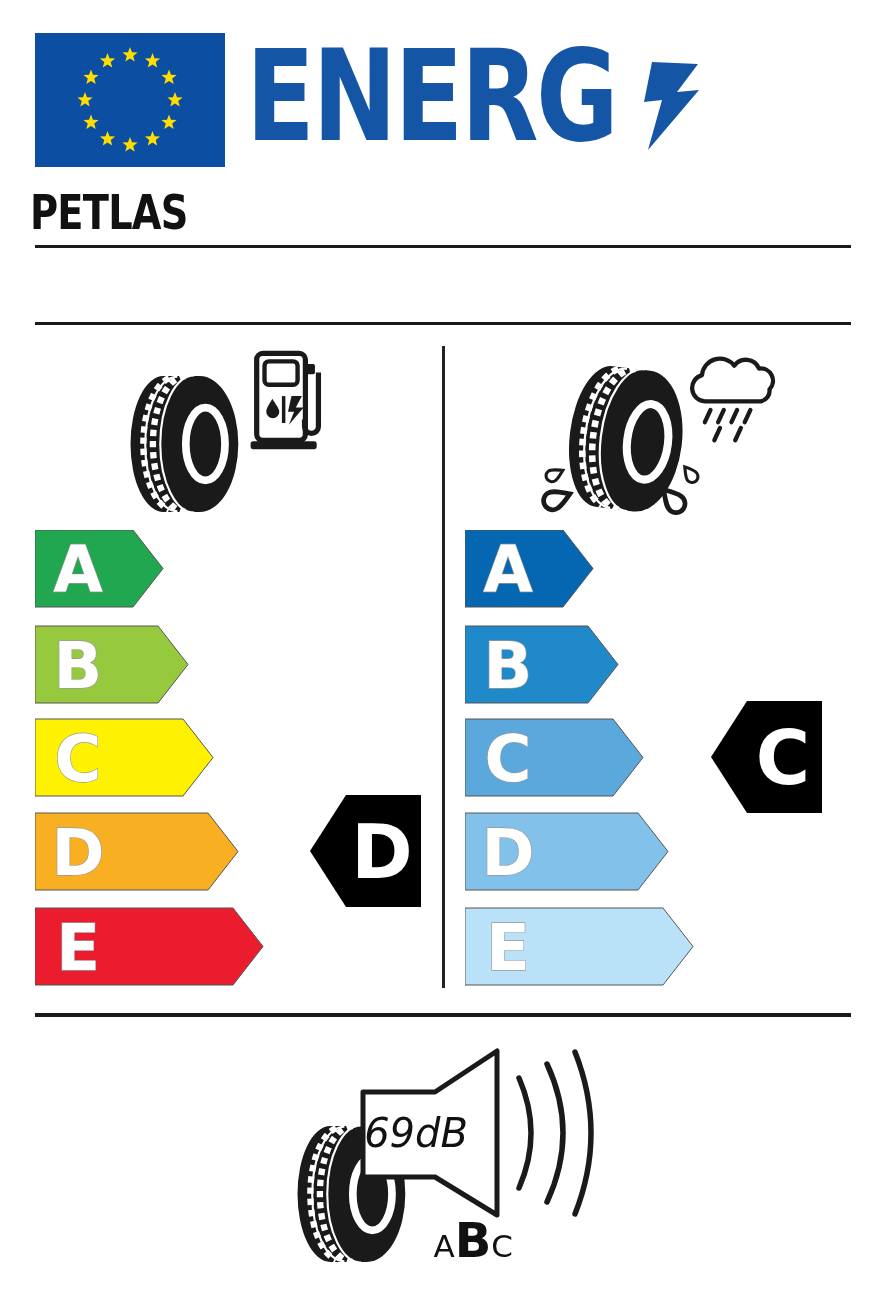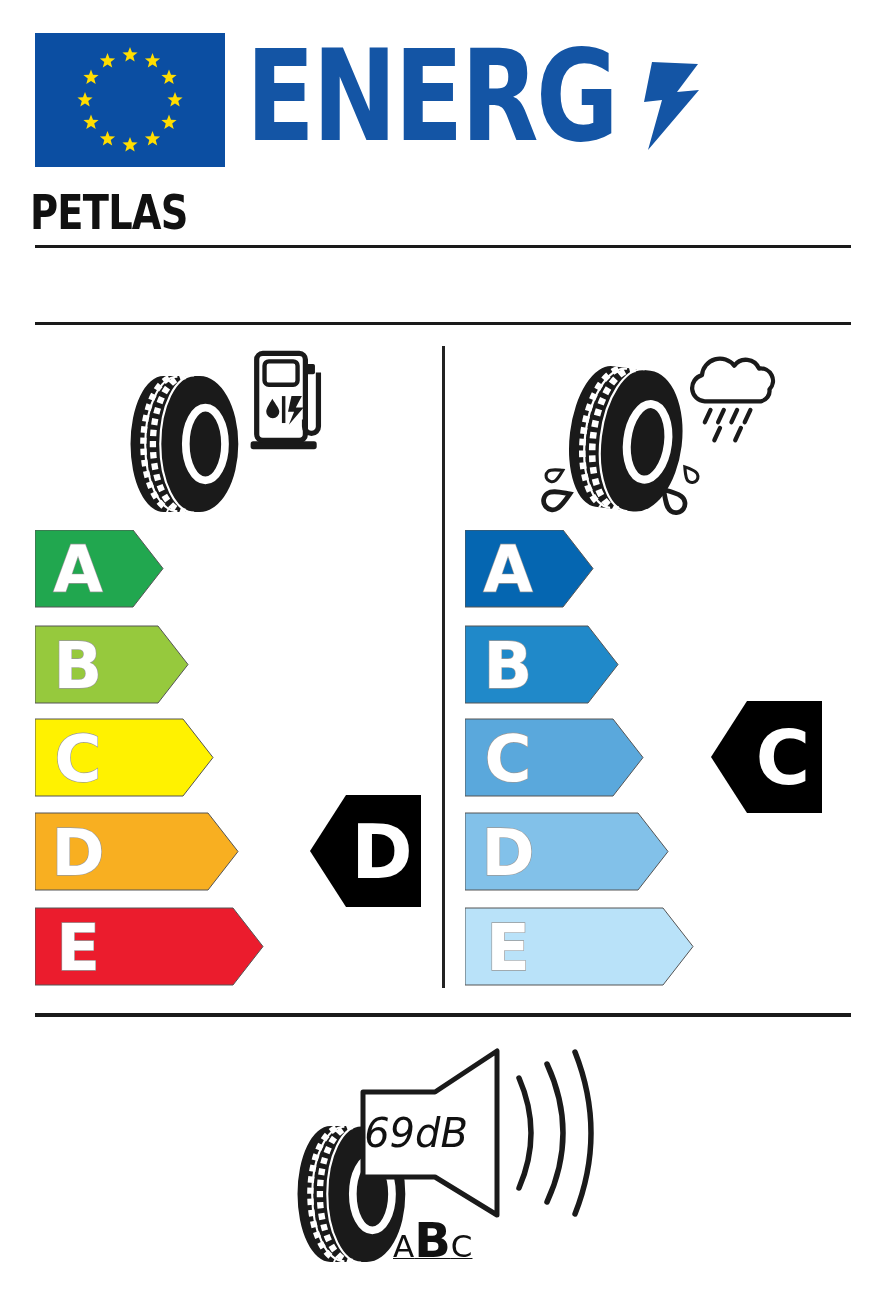--- a/index.html
+++ b/index.html
@@ -30,22 +30,22 @@
   .ind-letter{
     font-family:"DejaVu Sans","Liberation Sans",sans-serif;
     font-size:74px;font-weight:bold;fill:#fff;text-anchor:middle;
   }
   
   .db-box{
     left:356px;top:1112px;width:120px;height:42px;line-height:42px;
     font-size:40px;color:#111;text-align:center;white-space:nowrap;font-style:italic;
   }
   .noise-class{
-    left:393px;top:1213px;width:120px;text-align:left;color:#111;
-    line-height:54px;white-space:nowrap;text-decoration:underline;
+    left:393px;top:1213px;width:120px;text-align:right;color:#111;
+    line-height:54px;white-space:nowrap;
   }
   .noise-class .small{font-size:31px;}
   .noise-class .big{font-size:48px;font-weight:bold;}
 </style>
 </head>
 <body>
 
 <div class="label">
 
   <svg width="0" height="0" style="position:absolute" aria-hidden="true">

